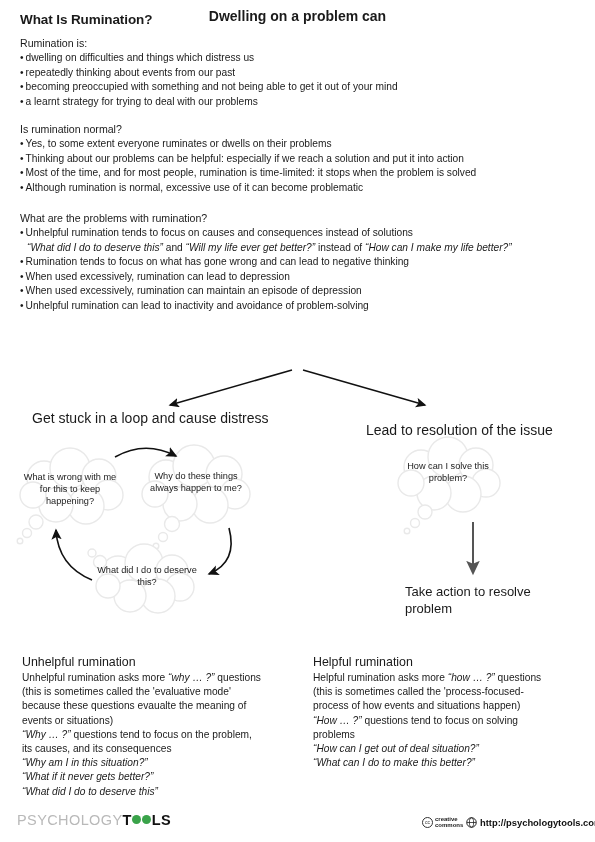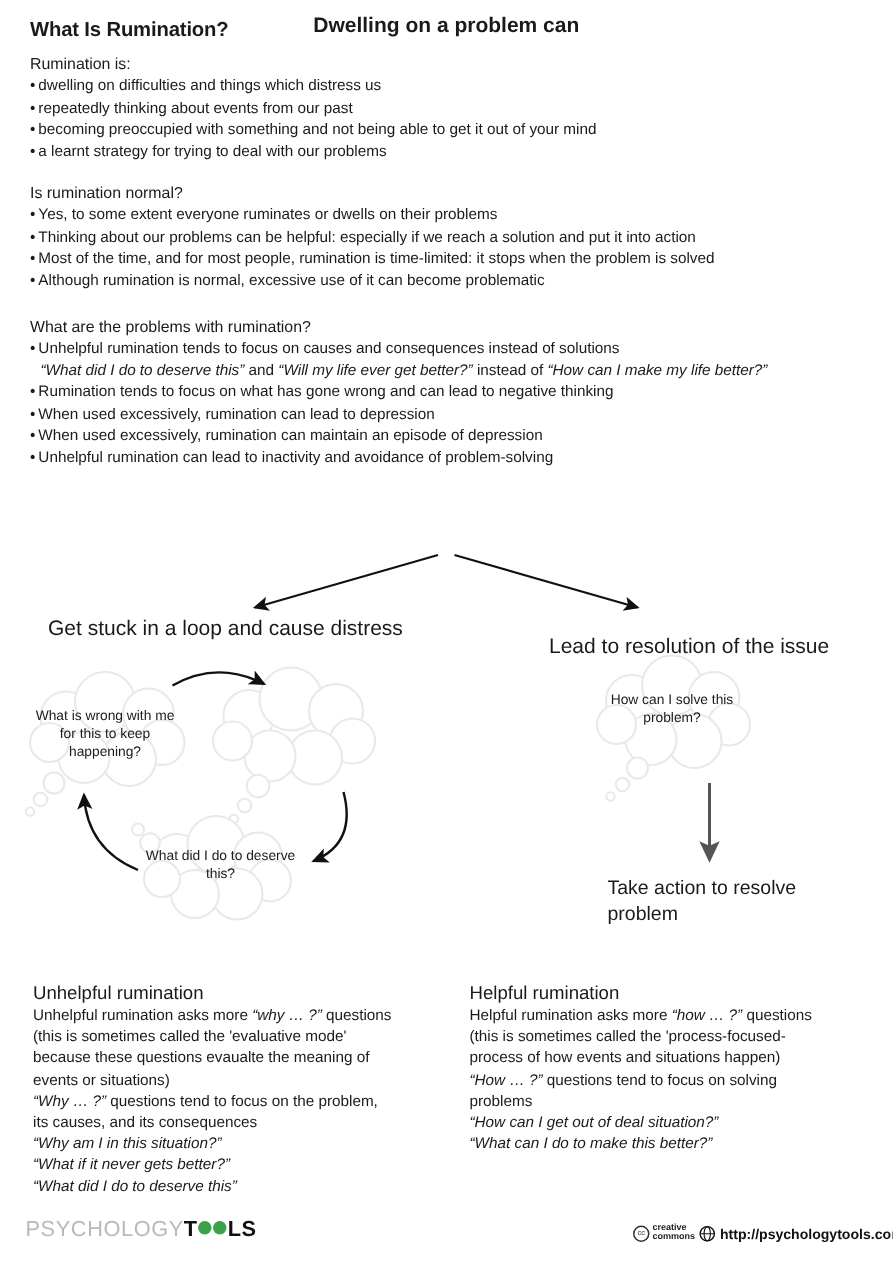--- a/index.html
+++ b/index.html
@@ -288,20 +288,21 @@
       <circle cx="434" cy="493" r="17"></circle>
       <circle cx="411" cy="483" r="13"></circle>
       <circle cx="425" cy="512" r="7"></circle>
       <circle cx="415" cy="523" r="4.5"></circle>
       <circle cx="407" cy="531" r="2.8"></circle>
     </g>
     <line x1="473" y1="522" x2="473" y2="572" stroke="#555" stroke-width="2" marker-end="url(#arrowGray)"></line>
   </svg>
 
   <div class="bubble-text" id="bub1">What is wrong with me for this to keep happening?</div>
+  <div class="bubble-text" id="bub2">Why do these things always happen to me?</div>
   <div class="bubble-text" id="bub3">What did I do to deserve this?</div>
   <div class="bubble-text" id="bub4">How can I solve this problem?</div>
   <div class="take-action">Take action to resolve problem</div>
 
   <div class="col" id="colL">
     <h3>Unhelpful rumination</h3>
     <p><span>Unhelpful rumination asks more </span><i>“why … ?”</i><span> questions</span></p>
     <p>(this is sometimes called the 'evaluative mode'</p>
     <p>because these questions evaualte the meaning of</p>
     <p>events or situations)</p>

